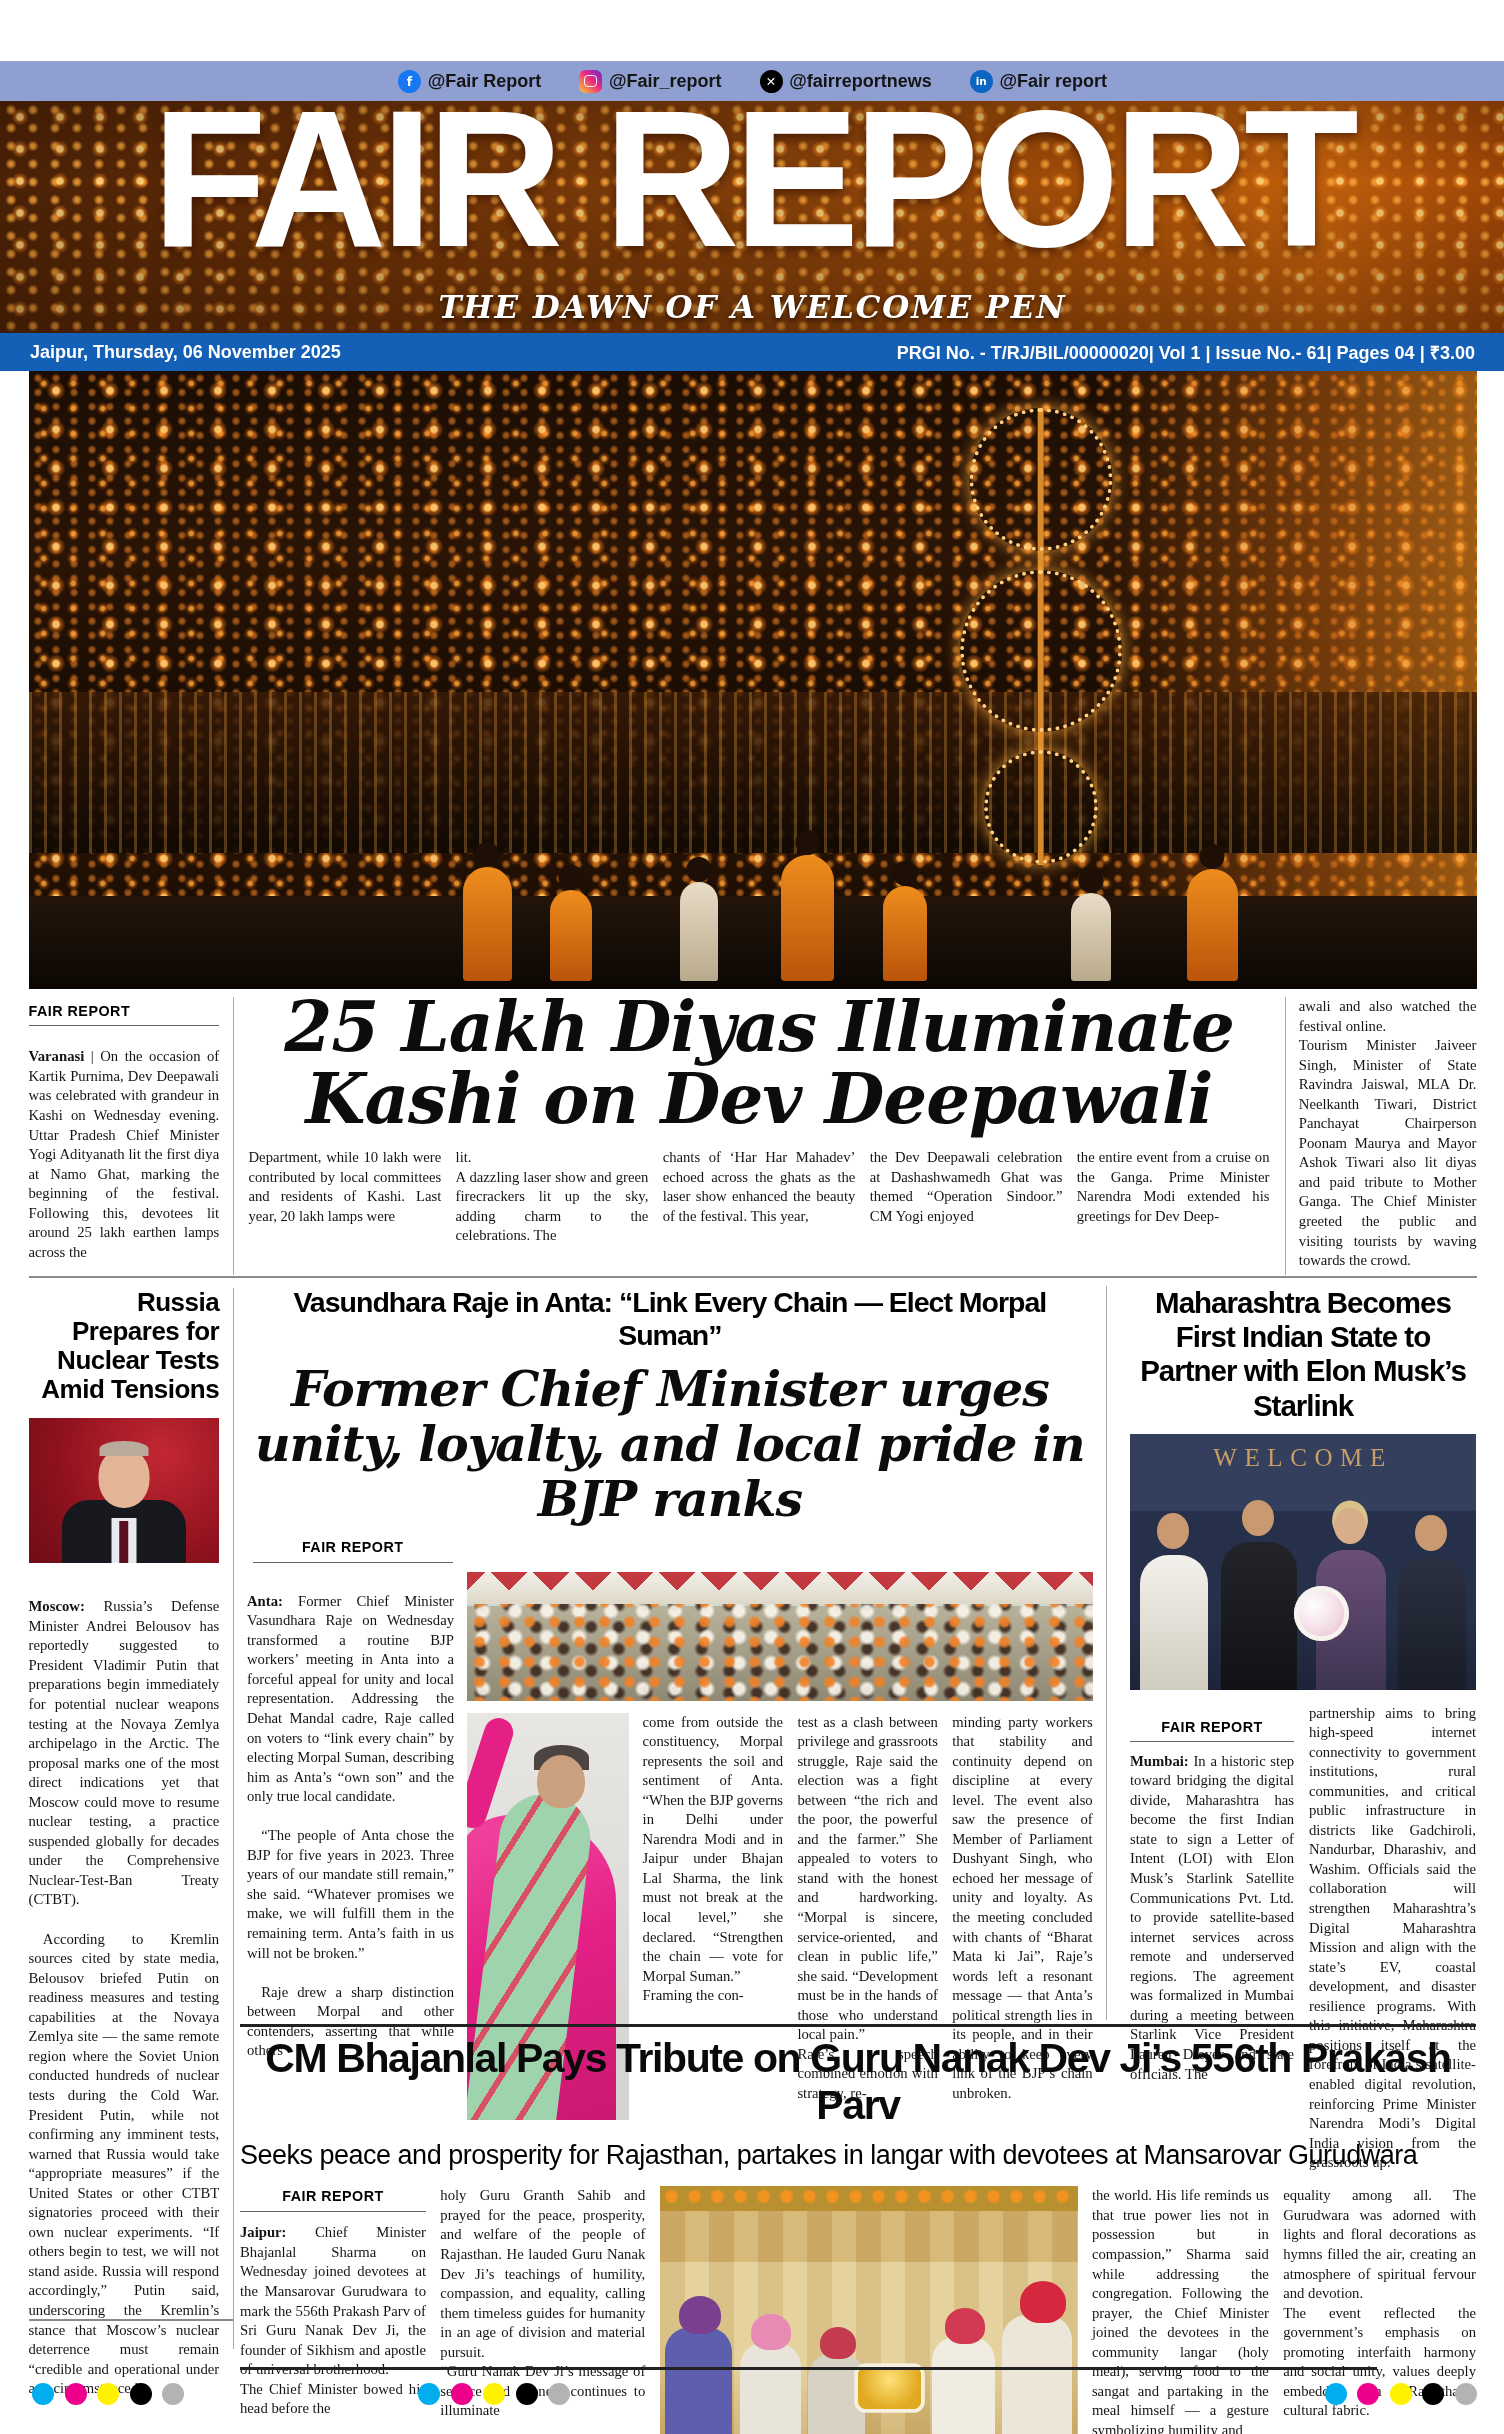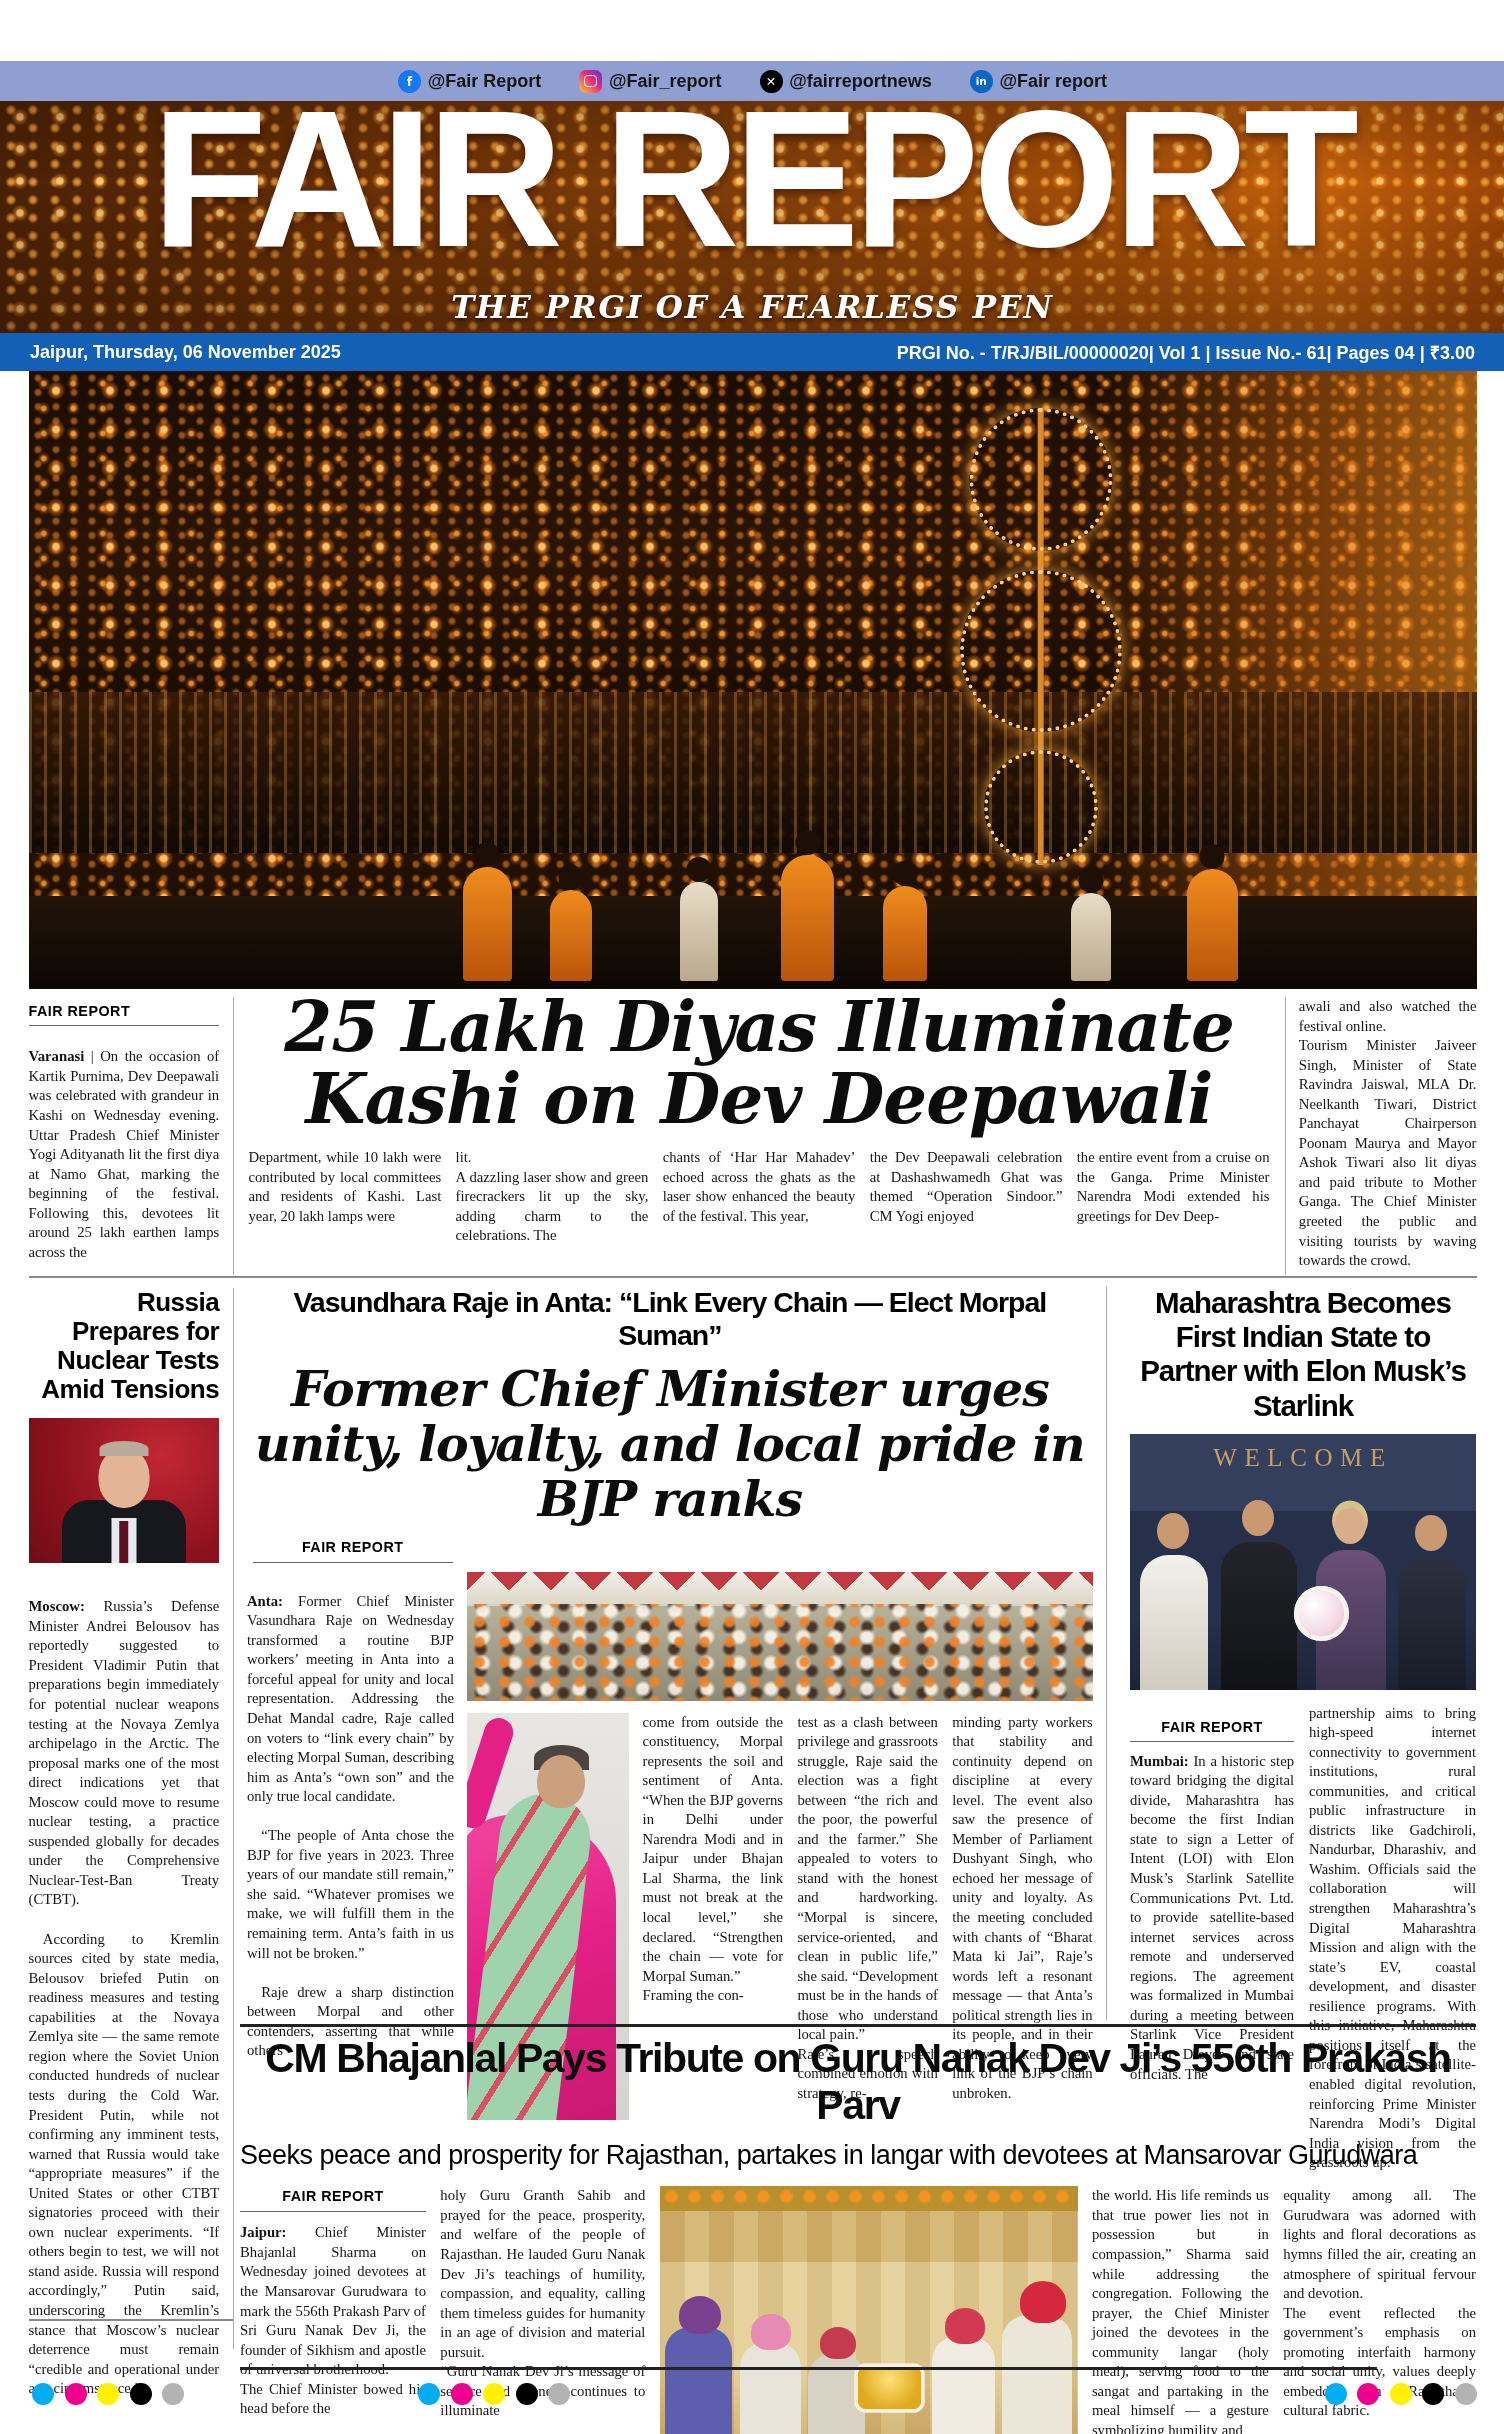--- a/index.html
+++ b/index.html
@@ -213,21 +213,21 @@
       <span>@fairreportnews</span>
     </span>
     <span class="social-item">
       <span class="sicon li">in</span>
       <span>@Fair report</span>
     </span>
   </div>
 
   <div class="masthead">
     <div class="mast-title">FAIR REPORT</div>
-    <div class="mast-tagline">THE PRGI OF A FEARLESS PEN</div>
+    <div class="mast-tagline">THE DAWN OF A WELCOME PEN</div>
   </div>
 
   <div class="date-bar">
     <span>Jaipur, Thursday, 06 November 2025</span>
     <span>PRGI No. - T/RJ/BIL/00000020| Vol 1 | Issue No.- 61| Pages 04 | ₹3.00</span>
   </div>
 
   <div class="hero">
     <div class="glow-right"></div>
     <div class="water"></div>

